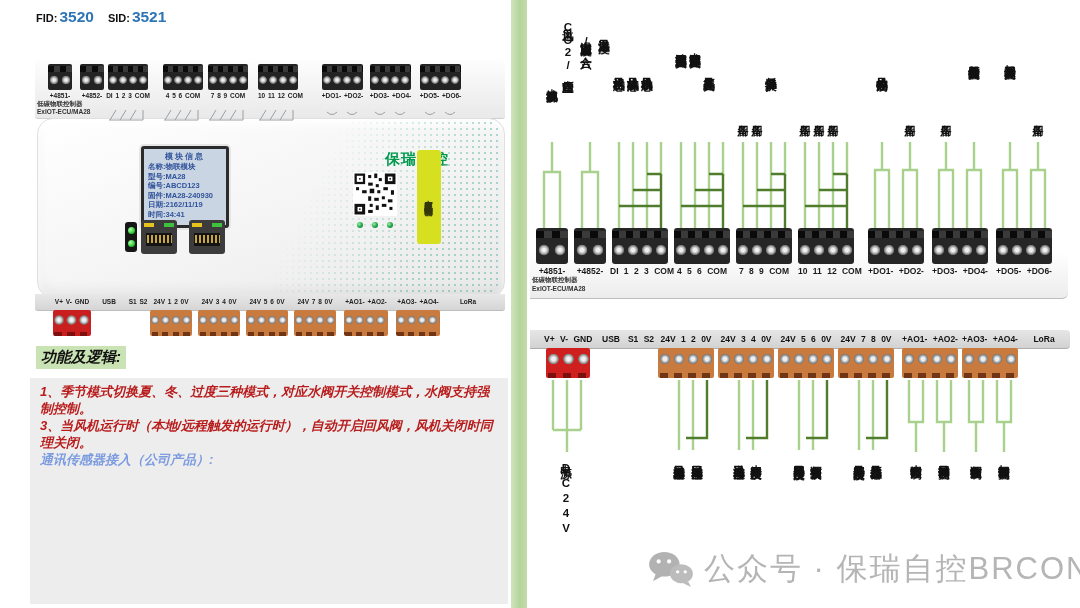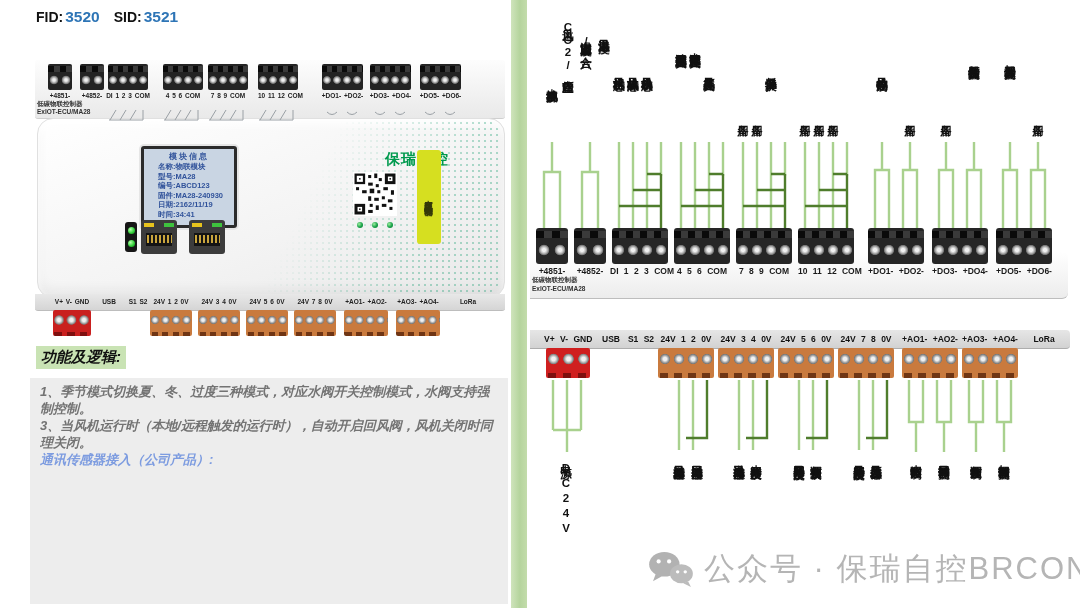--- a/index.html
+++ b/index.html
@@ -4,21 +4,21 @@
 <style>
   html,body{margin:0;padding:0;background:#fff;}
   #app{position:relative;width:1080px;height:608px;background:#fff;overflow:hidden;
        font-family:"Liberation Sans","DejaVu Sans",sans-serif;}
   
   .abs{position:absolute;}
   .nosel{user-select:none;}
   
   .titlebar{left:36px;top:8px;display:flex;align-items:baseline;gap:14px;}
   .h1{font-size:18px;font-weight:800;color:#111;letter-spacing:.5px;}
-  .fid{font-size:14px;font-weight:800;color:#111;}
+  .fid{font-size:11px;font-weight:800;color:#111;}
   .fidval{font-size:15.5px;font-weight:800;color:#2e75b6;margin-left:2px;}
   
   .divider{left:511px;top:0;width:16px;height:608px;
     background:linear-gradient(90deg,#cfe4bc,#b5d49d 55%,#c3dcab);}
   
   .ldev{left:35px;top:60px;width:470px;height:280px;}
   .ltopband{left:0;top:0;width:470px;height:58px;background:linear-gradient(#fdfdfd,#e9e9e9);
     border-bottom:1px solid #cfcfcf;border-radius:3px;}
   .lbody{left:2px;top:58px;width:466px;height:178px;background:linear-gradient(160deg,#ffffff,#f3f3f3 60%,#e9e9e9);
     border:1px solid #e0e0e0;border-radius:16px;box-shadow:inset 0 6px 10px rgba(255,255,255,.9), inset 0 -8px 12px rgba(0,0,0,.05);}
@@ -40,22 +40,22 @@
   .lblab{top:238px;font-size:6.5px;font-weight:700;color:#222;text-align:center;white-space:nowrap;word-spacing:1px;}
   .srb{top:250px;height:26px;background-color:#c9201f;border-radius:2px;background-repeat:repeat-x;
        background-image:radial-gradient(circle at 6px 10px,#f2f2f2 0 1.6px,#bdbdbd 3px,#7c7c7c 4.4px,transparent 5px),
        repeating-linear-gradient(90deg,#7e0f0f 0 7px,transparent 7px 12.5px);
        background-size:12.5px 100%,auto 4px;background-position:0 0,2px 100%;}
   .sob{top:250px;height:26px;background-color:#c97a3e;border-radius:2px;background-repeat:repeat-x;
        background-image:radial-gradient(circle at 5px 10px,#f0f0f0 0 1.4px,#b3b3b3 2.6px,#787878 3.8px,transparent 4.4px),
        repeating-linear-gradient(90deg,#6f3514 0 6px,transparent 6px 10.5px);
        background-size:10.5px 100%,auto 4px;background-position:0 0,2px 100%;}
   
-  .lcd{left:106px;top:86px;width:96px;height:82px;background:#c9d5e3;border:3px solid #2b2b2b;border-radius:3px;
-       box-shadow:0 0 0 2px #e6e6e6;padding:2px 14px;box-sizing:border-box;}
+  .lcd{left:106px;top:86px;width:88px;height:82px;background:#c9d5e3;border:3px solid #2b2b2b;border-radius:3px;
+       box-shadow:0 0 0 2px #e6e6e6;padding:2px 4px;box-sizing:border-box;}
   .lcdtitle{font-size:8px;font-weight:700;color:#31539b;text-align:center;letter-spacing:2px;}
   .lcdline{font-size:7.5px;font-weight:700;color:#31539b;line-height:9.6px;white-space:nowrap;}
   .ledblk{left:90px;top:162px;width:12px;height:30px;background:#161616;border-radius:3px;
        display:flex;flex-direction:column;align-items:center;justify-content:space-evenly;}
   .led{width:7px;height:7px;border-radius:50%;background:radial-gradient(circle at 35% 35%,#baffb0,#35d23c 55%,#117a18);}
   .rj45{width:36px;height:34px;background:#3c3c3c;border-radius:3px;position:absolute;top:160px;}
   .rj45:before{content:"";position:absolute;left:3px;top:3px;width:10px;height:4px;background:#e7c31d;}
   .rj45:after{content:"";position:absolute;right:3px;top:3px;width:10px;height:4px;background:#3ec23e;}
   .pins{position:absolute;left:5px;top:13px;width:26px;height:13px;background:#141414;
        background-image:repeating-linear-gradient(90deg,#c9a53d 0 2px,transparent 2px 4px);background-size:auto 8px;background-repeat:no-repeat;background-position:1px 2px;}
@@ -63,21 +63,21 @@
   .qr{left:318px;top:112px;}
   .dots3{left:322px;top:162px;display:flex;gap:9px;}
   .gdot{width:6px;height:6px;border-radius:50%;background:radial-gradient(circle at 35% 35%,#9ef0a0,#18a families 048 55%,#0c7a2f);background:radial-gradient(circle at 35% 35%,#9ef0a0,#18a048 55%,#0c7a2f);}
   .ytag{left:382px;top:90px;width:24px;height:94px;background:#d6df20;border-radius:3px;
        display:flex;align-items:center;justify-content:center;}
   .ytag span{writing-mode:vertical-rl;text-orientation:upright;font-size:8.5px;font-weight:800;color:#35380a;letter-spacing:1px;}
   
   .funchead{left:36px;top:346px;}
   .funchead span{display:inline-block;background:#c9e3b4;padding:2px 5px;font-size:15px;font-weight:800;font-style:italic;color:#111;}
   .logicbox{left:30px;top:378px;width:478px;height:226px;background:#ededed;padding:5px 10px;box-sizing:border-box;overflow:hidden;}
-  .logicline{font-size:13px;line-height:17px;font-weight:700;font-style:italic;color:#737373;}
+  .logicline{font-size:13px;line-height:17px;font-weight:700;font-style:italic;color:#b91c1c;}
   .blueline{color:#7d9ce0;}
   
   .vlabel{position:absolute;writing-mode:vertical-rl;text-orientation:upright;width:14px;
        font-size:11.5px;letter-spacing:.5px;font-weight:700;color:#111;white-space:nowrap;}
   .rtopband{left:530px;top:252px;width:538px;height:46px;background:linear-gradient(#ffffff,#ececec);
        border-bottom:1px solid #bdbdbd;border-radius:0 6px 6px 0;z-index:2;}
   .blk{position:absolute;top:228px;height:36px;background-color:#262626;border-radius:3px;background-repeat:repeat-x;z-index:3;}
   .tb2{background-image:repeating-linear-gradient(90deg,#0a0a0a 0 8px,#3a3a3a 8px 16px),
        radial-gradient(circle at 8px 22px,#f0f0f0 0 1.6px,#b9b9b9 3.4px,#6e6e6e 5px,transparent 5.6px);
        background-size:auto 7px,16px 100%;background-position:0 3px,0 0;}

